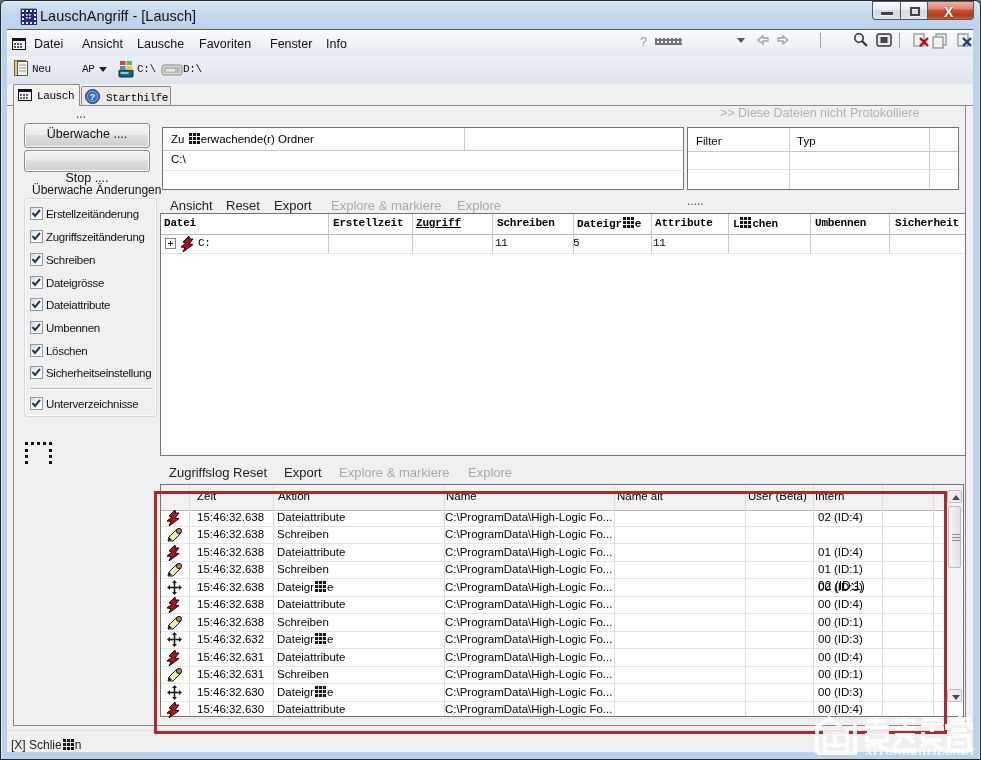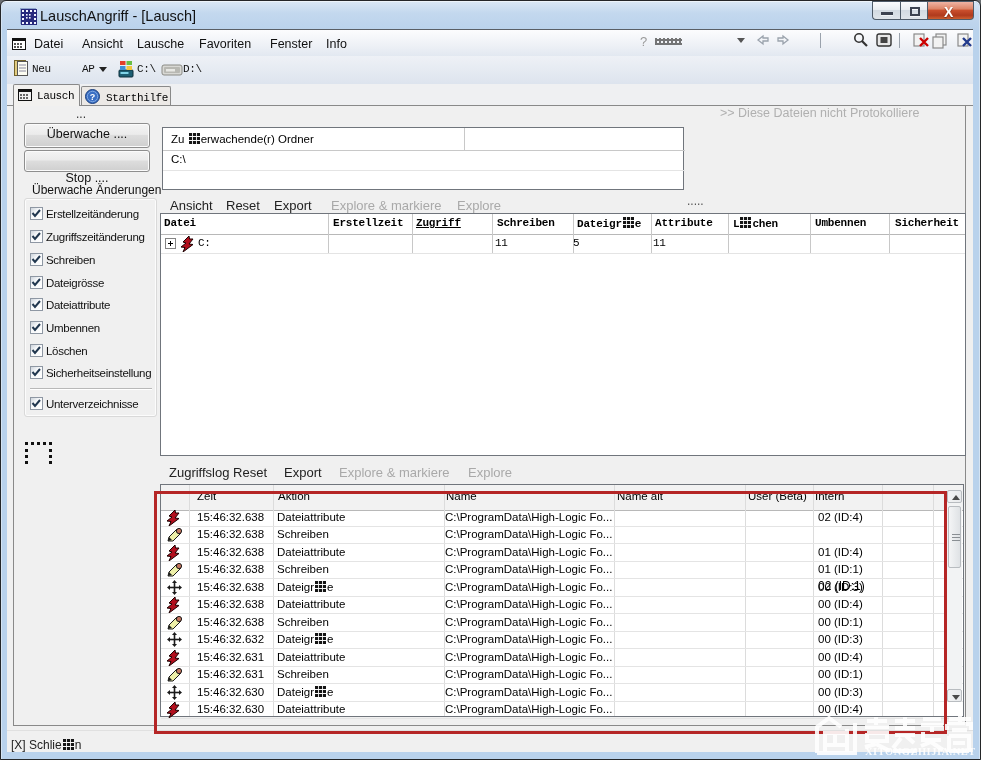--- a/index.html
+++ b/index.html
@@ -282,20 +282,28 @@
 
       <div class="tbl" style="left:148px;top:21px;width:522px;height:63px;">
         <div class="hline" style="left:0;top:22px;width:522px;background:#c8c8c8;"></div>
         <div class="hline" style="left:0;top:42px;width:522px;"></div>
         <div class="vline" style="left:301px;top:0px;height:22px;background:#c8c8c8;"></div>
         <div class="abs sans12" style="left:8px;top:5px;">Zu <span class="cj"></span>erwachende(r) Ordner</div>
         <div class="abs sans12" style="left:8px;top:25px;">C:\</div>
       </div>
 
       <div class="abs lgray" style="left:680px;top:0;font-size:12.5px;margin-left:26px;">&gt;&gt; Diese Dateien nicht Protokolliere</div>
+      <div class="tbl" style="left:673px;top:21px;width:272px;height:63px;">
+        <div class="hline" style="left:0;top:23px;width:270px;background:#c8c8c8;"></div>
+        <div class="hline" style="left:0;top:41px;width:270px;"></div>
+        <div class="vline" style="left:101px;top:0px;height:61px;background:#d0d0d0;"></div>
+        <div class="vline" style="left:241px;top:0px;height:61px;background:#d0d0d0;"></div>
+        <div class="abs sans12" style="left:8px;top:7px;">Filter</div>
+        <div class="abs sans12" style="left:109px;top:7px;">Typ</div>
+      </div>
 
       <div class="abs linkrow" style="left:156px;top:92px;">Ansicht</div>
       <div class="abs linkrow" style="left:212px;top:92px;">Reset</div>
       <div class="abs linkrow" style="left:260px;top:92px;">Export</div>
       <div class="abs linkrow gray" style="left:317px;top:92px;">Explore &amp; markiere</div>
       <div class="abs linkrow gray" style="left:443px;top:92px;">Explore</div>
       <div class="abs" style="left:673px;top:88px;font-size:12px;color:#555;">.....</div>
 
       <div class="tbl" style="left:146px;top:107px;width:806px;height:243px;">
         <div class="hline" style="left:0;top:20px;width:804px;background:#b8b8b8;"></div>

